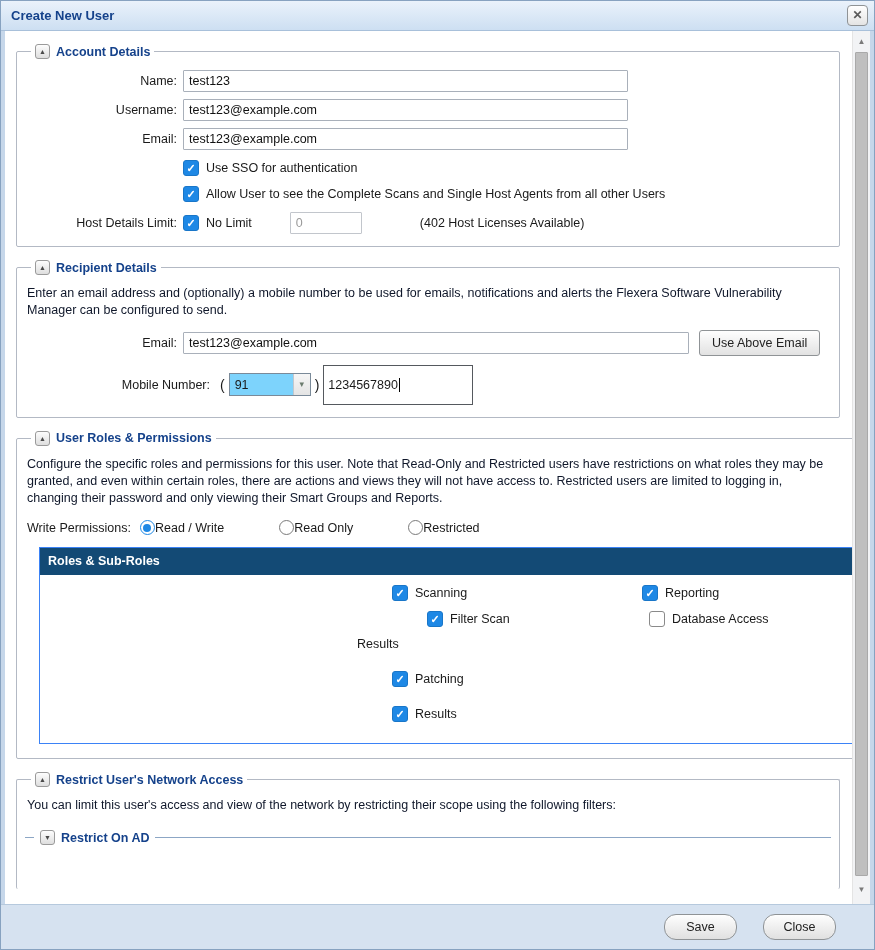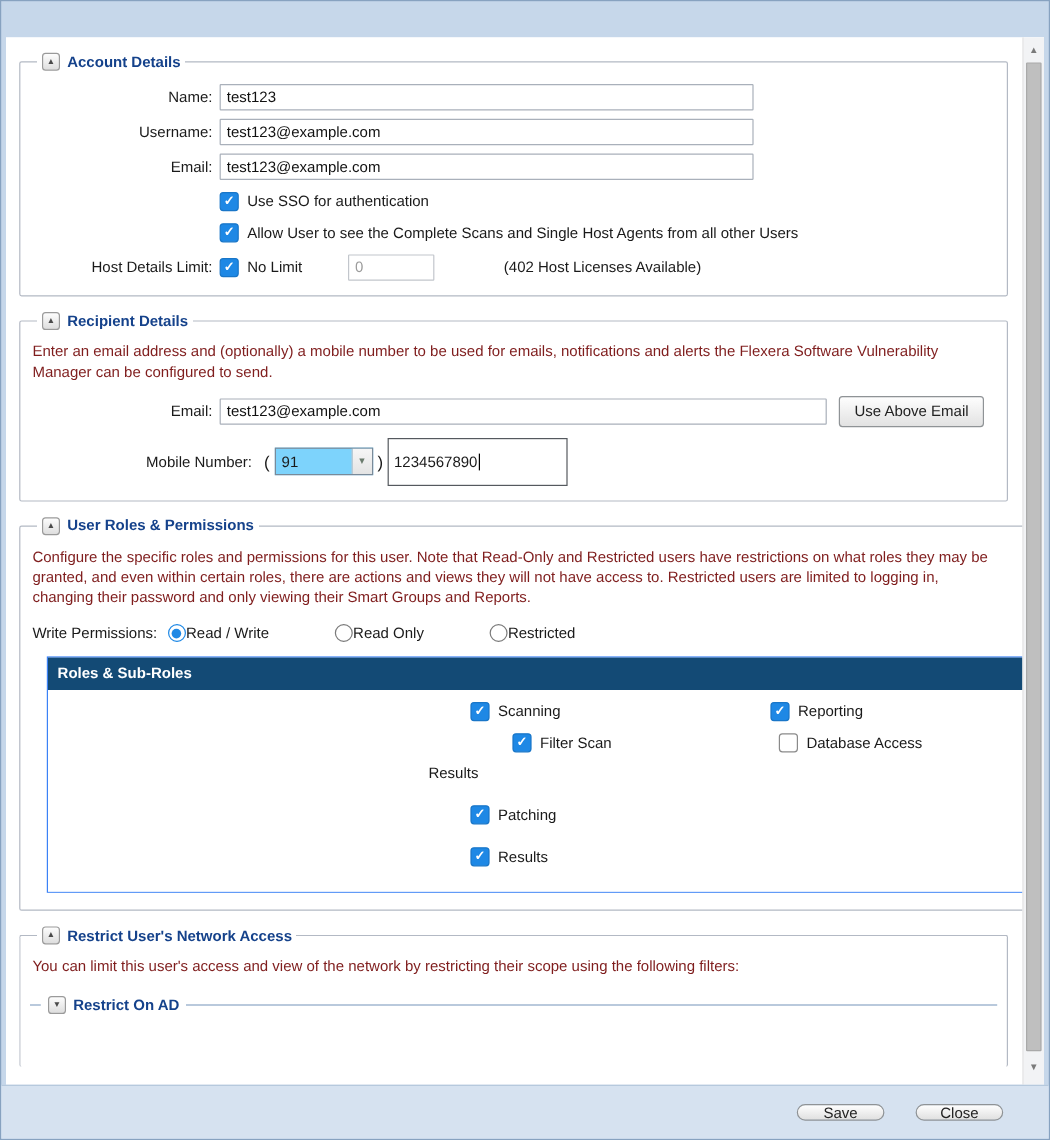--- a/index.html
+++ b/index.html
@@ -44,21 +44,21 @@
   .cb.on .mark { display:block; }
   .cbrow { display:flex; align-items:center; gap:7px; margin:10px 0 0 158px; }
 
   
   .radio { width:15px; height:15px; border-radius:50%; border:1px solid #7a7a7a; background:#fff;
            flex:none; position:relative; cursor:pointer; }
   .radio.on { border-color:#1e88e5; }
   .radio.on::after { content:""; position:absolute; left:2.5px; top:2.5px; width:8px; height:8px;
                      border-radius:50%; background:#1e88e5; }
 
-  .desc { margin:6px 0 0 2px; line-height:1.35; color:#7f1d1d; }
+  .desc { margin:6px 0 0 2px; line-height:1.35; color:#0f172a; }
 
   
   .mini-btn { height:26px; padding:0 12px; margin-left:10px; border:1px solid #8f9396;
               border-radius:3px; background:linear-gradient(#fefefe,#e2e2e2); font-size:12.5px;
               color:#222; cursor:pointer; white-space:nowrap; }
   .flabel.mlabel { width:185px; }
   .paren { margin:0 4px; font-size:14px; }
   .combo { width:82px; height:23px; border:1px solid #7a8a99; background:#7dd3fc; display:flex;
            align-items:center; cursor:pointer; }
   .combo .combo-val { flex:1; padding-left:5px; }
@@ -100,28 +100,32 @@
   .scroll-arrow { position:absolute; left:0; width:100%; text-align:center; color:#7a7a7a;
                   font-size:8px; height:16px; line-height:16px; cursor:pointer; }
   .scroll-arrow.up { top:3px; } .scroll-arrow.down { bottom:6px; }
   .scroll-thumb { position:absolute; left:2px; right:2px; top:21px; bottom:28px;
                   background:#bfbfbf; border:1px solid #a9a9a9; border-radius:1px; cursor:pointer; }
 
   
   .footer { position:absolute; left:0; right:0; bottom:0; height:45px; background:#d6e2f0;
             border-top:1px solid #b6c9dd; display:flex; align-items:center;
             justify-content:flex-end; gap:26px; padding-right:38px; }
-  .btn { min-width:73px; height:14px; border:1px solid #8f9396; border-radius:12px;
+  .btn { min-width:73px; height:26px; border:1px solid #8f9396; border-radius:12px;
          background:linear-gradient(#fefefe,#e0e0e0); font-size:12.5px; color:#222; cursor:pointer; }
 </style>
 </head>
 <body>
 
 <div class="dialog">
 
+  <div class="titlebar">
+    <span class="title">Create New User</span>
+    <div class="close-btn">✕</div>
+  </div>
 
   <div class="content">
 
     <fieldset>
       <legend>
         <span class="toggle-btn">▲</span>
         <span>Account Details</span>
       </legend>
 
       <div class="frow">

